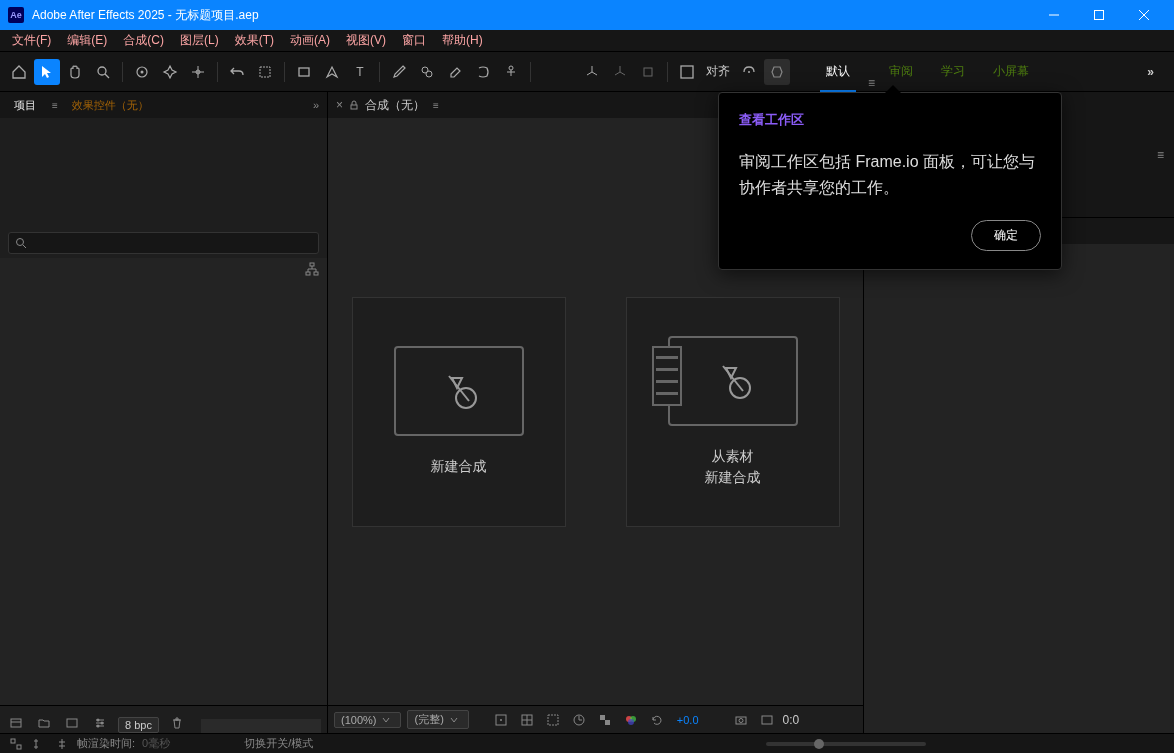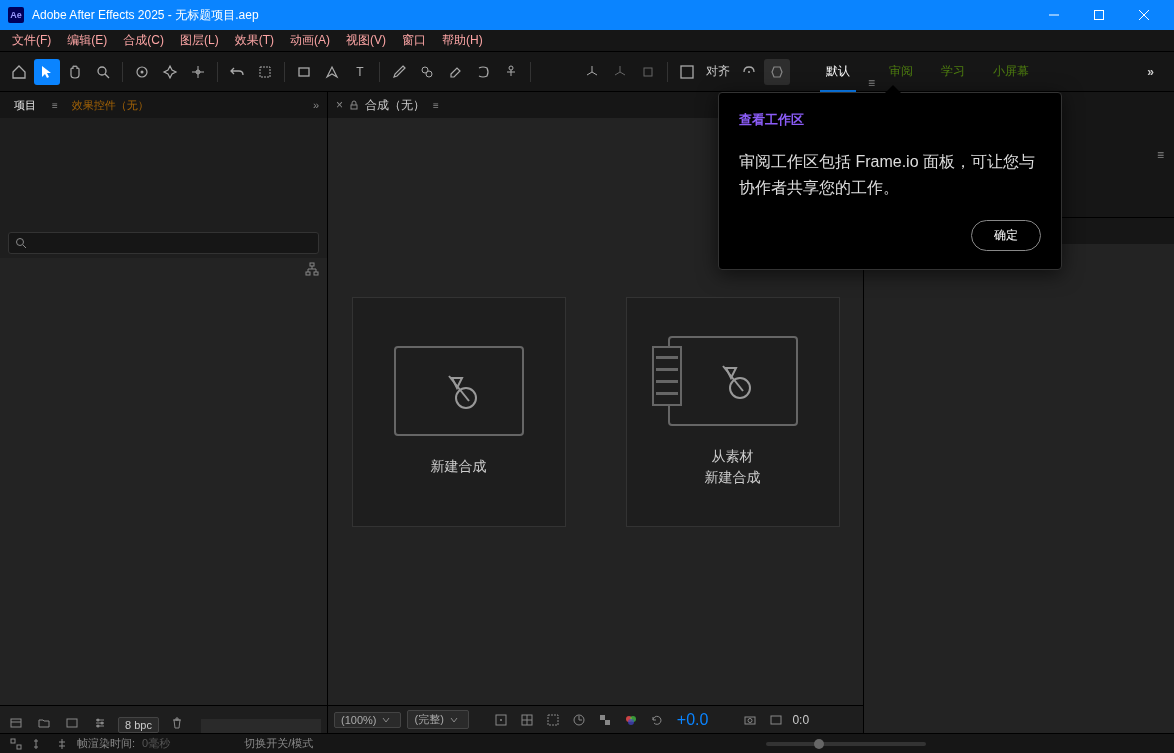--- a/index.html
+++ b/index.html
@@ -62,21 +62,21 @@
 .comp-lock { color: #888; }
 .comp-tab-label { color: #ccc; }
 .comp-viewer { flex: 1; display: flex; align-items: center; justify-content: center; gap: 60px; }
 .comp-card { width: 214px; height: 230px; background: #1e1e1e; border: 1px solid #333; display: flex; flex-direction: column; align-items: center; justify-content: center; gap: 20px; cursor: pointer; }
 .comp-card .card-graphic { width: 130px; height: 90px; border: 2px solid #666; border-radius: 4px; display: flex; align-items: center; justify-content: center; position: relative; }
 .comp-card .card-label { color: #ccc; font-size: 14px; text-align: center; line-height: 1.5; }
 .comp-bottom { height: 28px; background: #1e1e1e; display: flex; align-items: center; padding: 0 6px; gap: 6px; border-top: 1px solid #000; }
 .cb-select { background: #2a2a2a; border: 1px solid #444; padding: 1px 10px 1px 6px; font-size: 11px; border-radius: 2px; color: #aaa; display: flex; align-items: center; gap: 6px; }
 .cb-select svg { width: 8px; height: 8px; }
 .cb-btn { width: 20px; height: 20px; display: flex; align-items: center; justify-content: center; color: #888; cursor: pointer; }
-.cb-exposure { color: #0a84ff; font-size: 16px; margin: 0 4px; text-align: right; }
+.cb-exposure { color: #0a84ff; font-size: 11px; margin: 0 4px; text-align: right; }
 .cb-time { color: #ccc; font-size: 12px; margin-left: 0; }
 
 
 .right-panel { width: 310px; background: #1e1e1e; display: flex; flex-direction: column; }
 .right-strip { height: 126px; background: #161616; border-bottom: 1px solid #000; position: relative; }
 .right-strip .strip-menu { position: absolute; right: 10px; top: 56px; color: #888; }
 .effects-header { height: 26px; display: flex; align-items: center; padding: 0 12px; background: #161616; font-size: 12px; color: #ddd; }
 .effects-body { flex: 1; background: #232323; }
 
 

